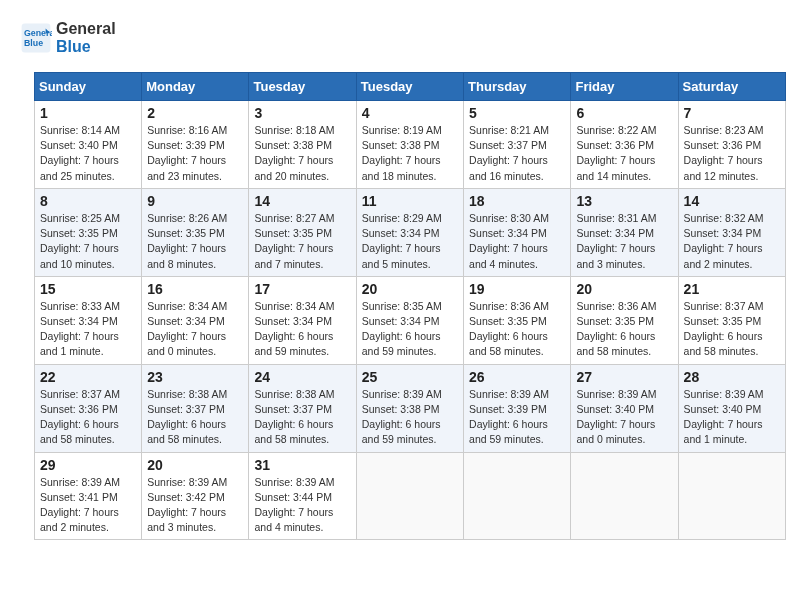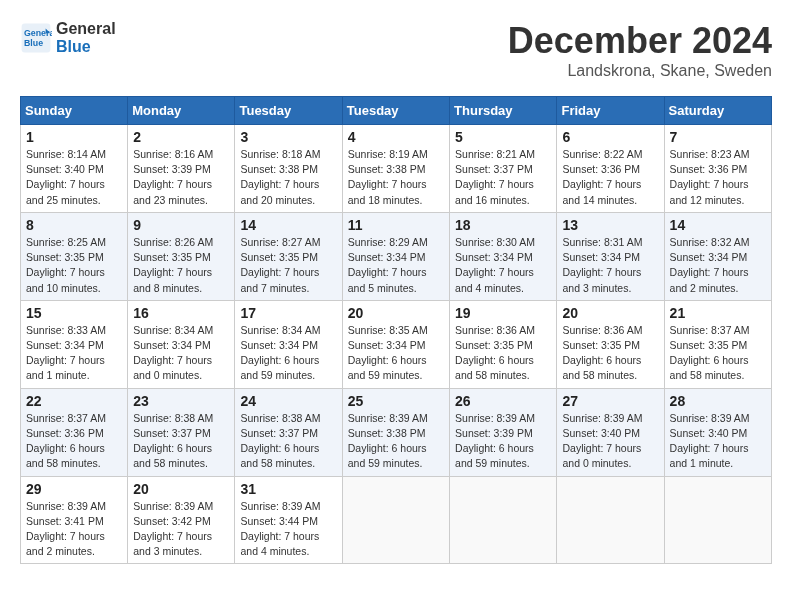--- a/index.html
+++ b/index.html
@@ -32,20 +32,21 @@
       color: #333;
     }
     .location {
       font-size: 16px;
       color: #555;
     }
     .calendar {
       width: 100%;
       border-collapse: collapse;
       font-size: 11px;
+      margin-left: 14px;
     }
     .calendar th {
       background: #2a6db5;
       color: #fff;
       padding: 6px 4px;
       text-align: left;
       font-size: 13px;
       font-weight: bold;
       border: 1px solid #1e5a9e;
     }
@@ -86,24 +87,20 @@
       <text x="5" y="18" font-size="11" font-weight="bold" fill="#1a6fba">General</text>
       <text x="5" y="30" font-size="11" font-weight="bold" fill="#1a6fba">Blue</text>
       <polygon points="32,8 38,14 32,14" fill="#1a6fba"></polygon>
     </svg>
     <div>
       <div style="font-size:16px;font-weight:bold;color:#1a6fba;">
         <span style="color:#333;">General</span><br><span style="color:#1a6fba;">Blue</span>
       </div>
     </div>
   </div>
-  <div class="title-block">
-    <div class="month-title">December 2024</div>
-    <div class="location">Landskrona, Skane, Sweden</div>
-  </div>
 </div>
 
 <table class="calendar">
   <thead>
     <tr id="header-row">
         <th>Sunday</th>
         <th>Monday</th>
         <th>Tuesday</th>
         <th>Tuesday</th>
         <th>Thursday</th>

